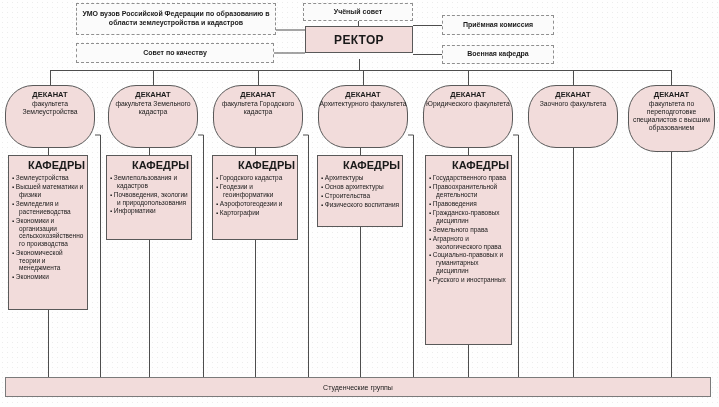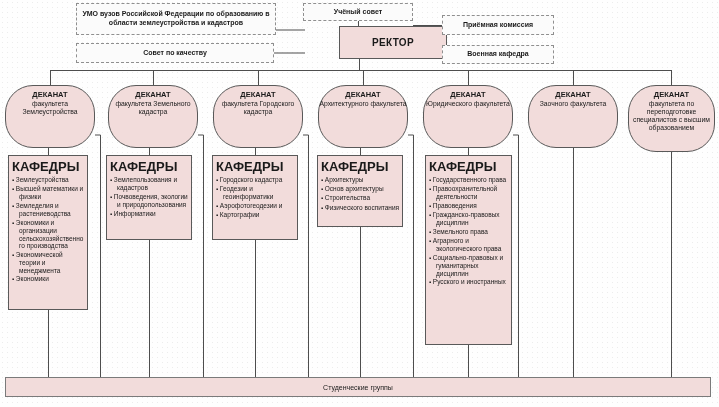--- a/index.html
+++ b/index.html
@@ -13,32 +13,32 @@
   svg.wires{position:absolute;left:0;top:0;width:719px;height:407px;pointer-events:none;}
   .box{position:absolute;box-sizing:border-box;display:flex;flex-direction:column;
        align-items:center;justify-content:center;text-align:center;}
   .whitebox{background:#fbfbfb;border:1px dashed #8f8f8f;font-weight:bold;font-size:7px;
             line-height:1.25;color:#1a1a1a;padding:1px 4px;}
   .pinkbox{background:#f2dcdb;border:1px solid #595959;color:#1a1a1a;}
   
   .umo{left:76px;top:3px;width:200px;height:32px;}
   .sovkach{left:76px;top:43px;width:198px;height:20px;}
   .uchsov{left:303px;top:3px;width:110px;height:18px;}
-  .rector{left:305px;top:26px;width:108px;height:33px;font-weight:bold;font-size:10px;letter-spacing:.3px;margin-left:34px;}
+  .rector{left:305px;top:26px;width:108px;height:27px;font-weight:bold;font-size:12px;letter-spacing:.3px;}
   .priem{left:442px;top:15px;width:112px;height:20px;}
   .voen{left:442px;top:45px;width:112px;height:19px;}
   
   .dean{top:85px;width:90px;height:63px;justify-content:flex-start;padding-top:4px;font-size:6.8px;line-height:1.2;border-radius:28px;}
   .dean .dtitle{font-weight:bold;font-size:7.5px;margin-bottom:1px;}
   .d1{left:5px;}  .d2{left:108px;} .d3{left:213px;} .d4{left:318px;}
   .d5{left:423px;} .d6{left:528px;} .d7{left:628px;width:87px;height:67px;}
   
   .caf{align-items:stretch;justify-content:flex-start;text-align:left;
        padding:3px 2px 2px 3px;font-size:6.5px;line-height:1.18;overflow:hidden;}
-  .caf .ctitle{font-weight:bold;font-size:13px;text-align:left;margin-bottom:2px;}
+  .caf .ctitle{font-weight:bold;font-size:11px;text-align:right;margin-bottom:2px;}
   .caf ul{margin:0;padding:0;list-style:none;}
   .caf li{padding-left:7px;text-indent:-7px;margin-bottom:1px;overflow-wrap:break-word;}
   .caf li::before{content:"▪\00a0";font-size:6px;}
   .c1{left:8px;  top:155px;width:80px;height:155px;}
   .c2{left:106px;top:155px;width:86px;height:85px;}
   .c3{left:212px;top:155px;width:86px;height:85px;}
   .c4{left:317px;top:155px;width:86px;height:72px;}
   .c5{left:425px;top:155px;width:87px;height:190px;}
   
   .students{left:5px;top:377px;width:706px;height:20px;font-size:7px;border:1px solid #7a7a7a;}

